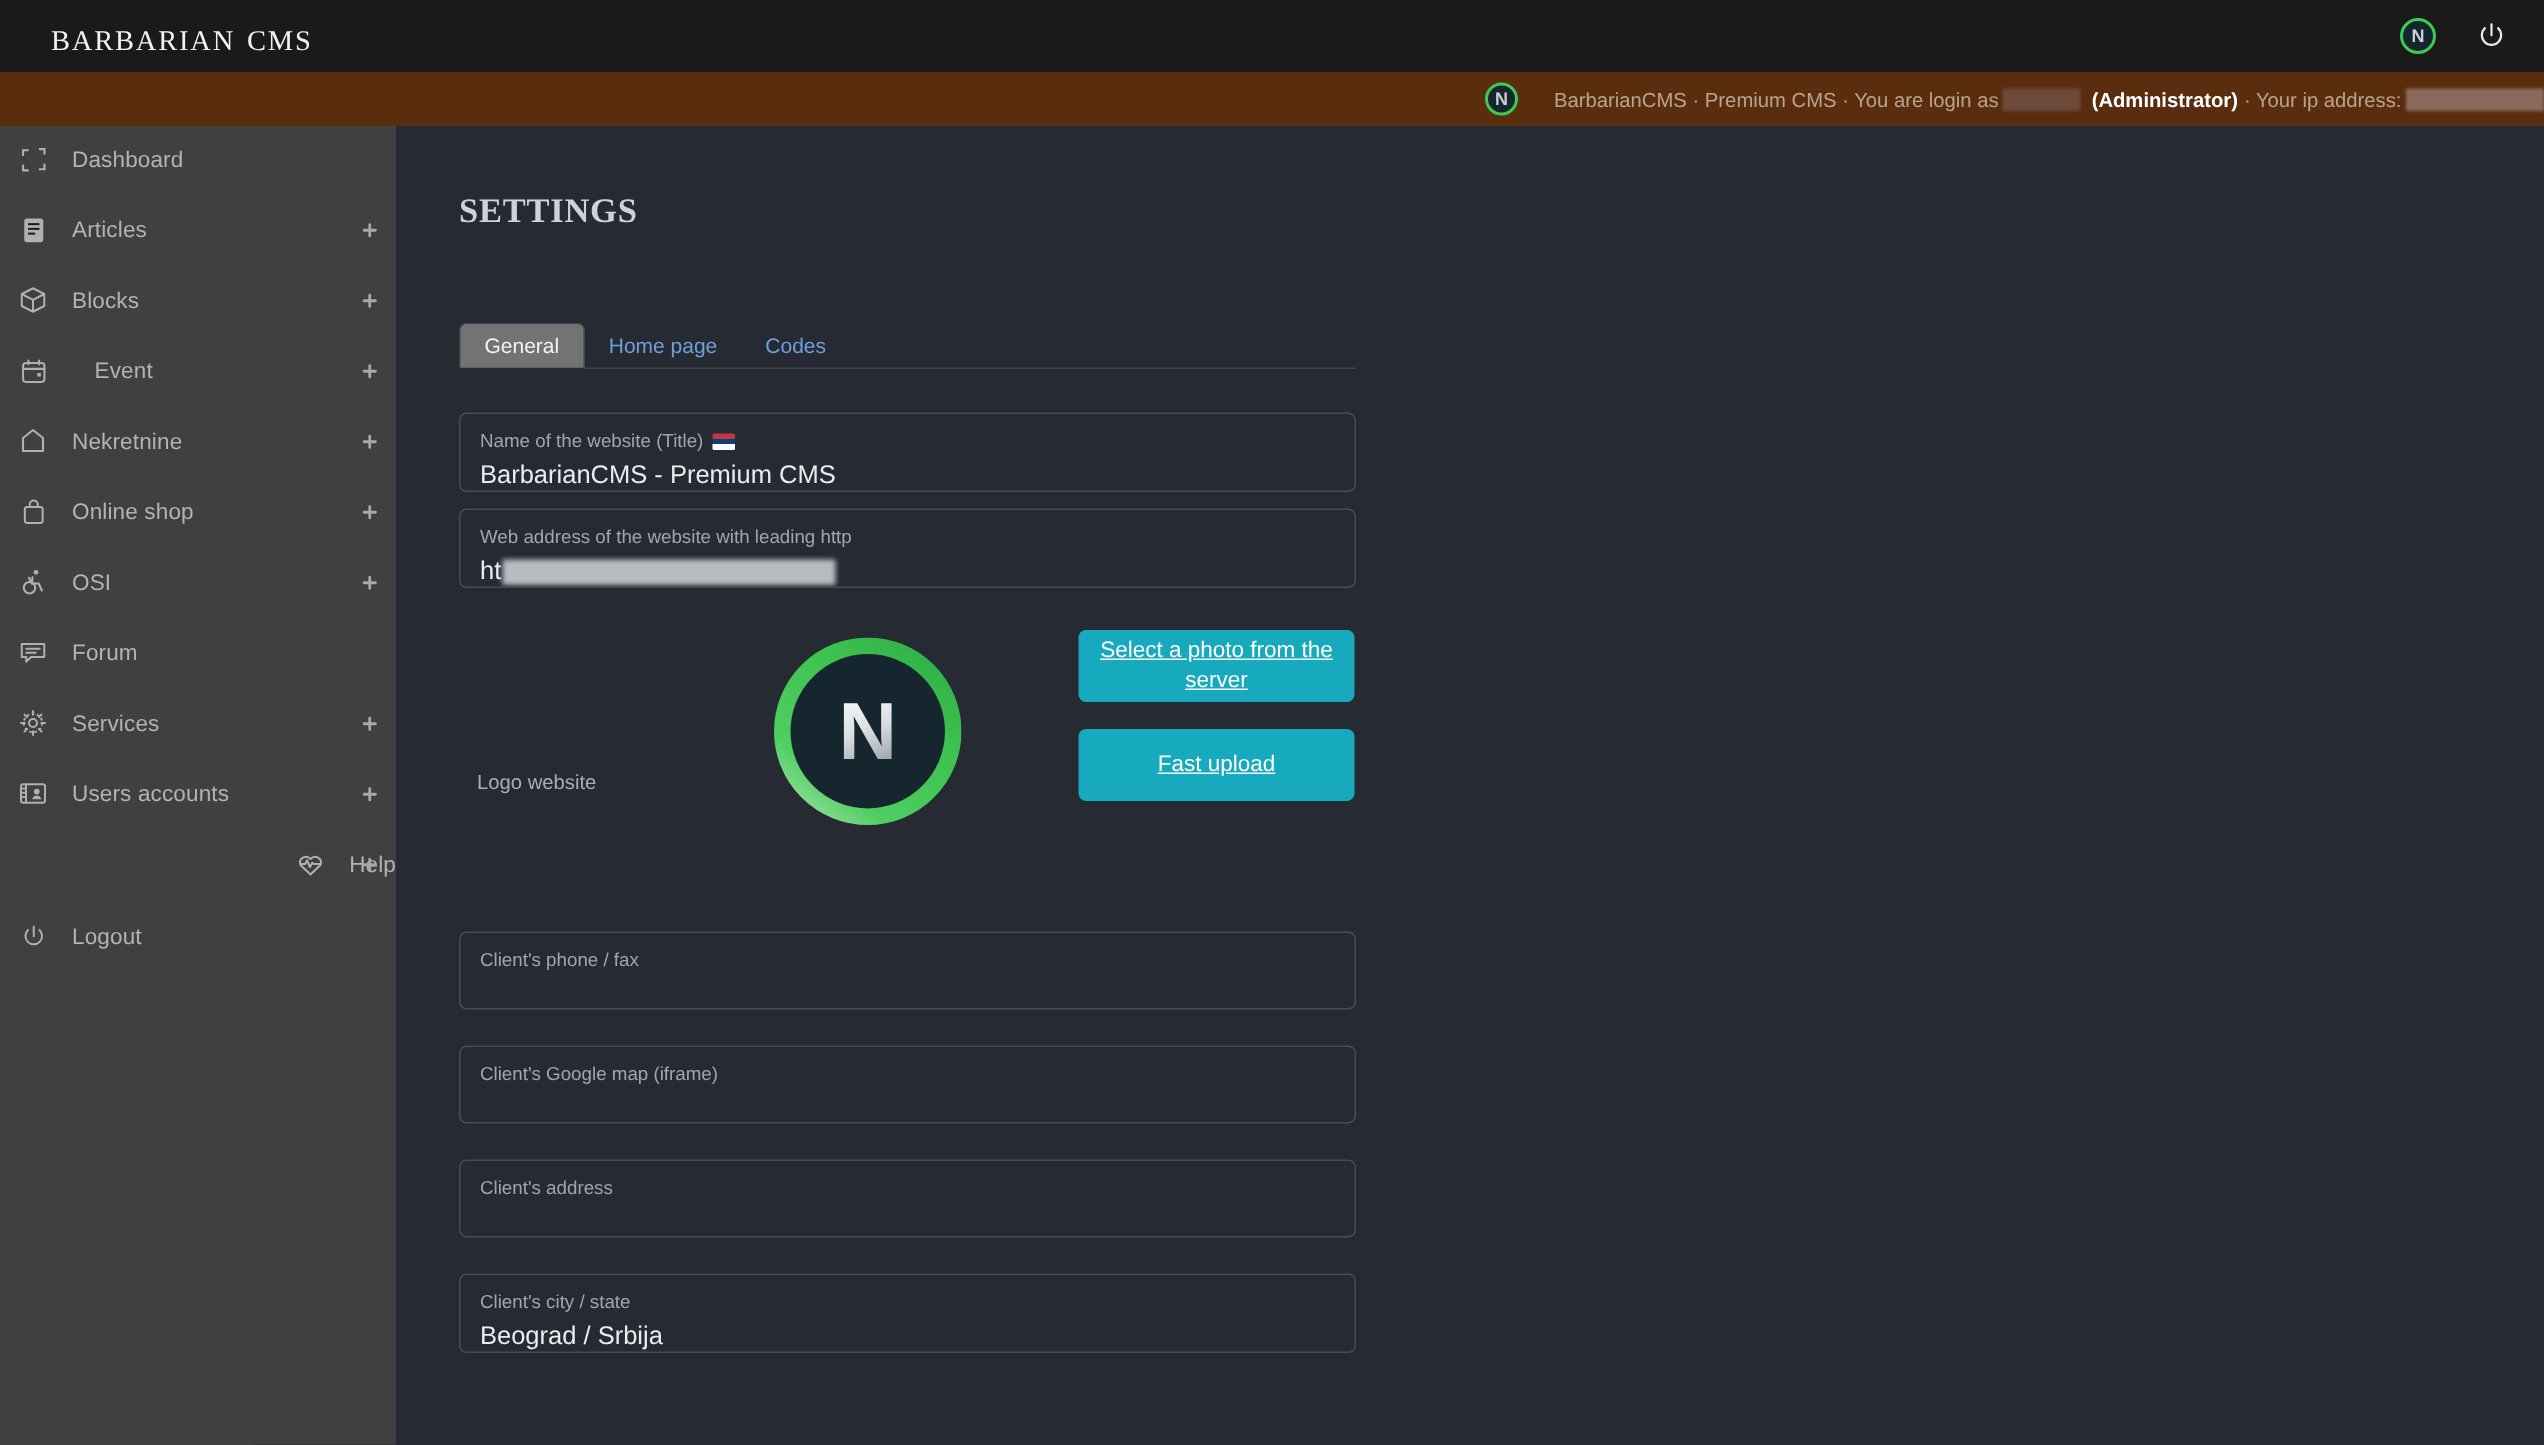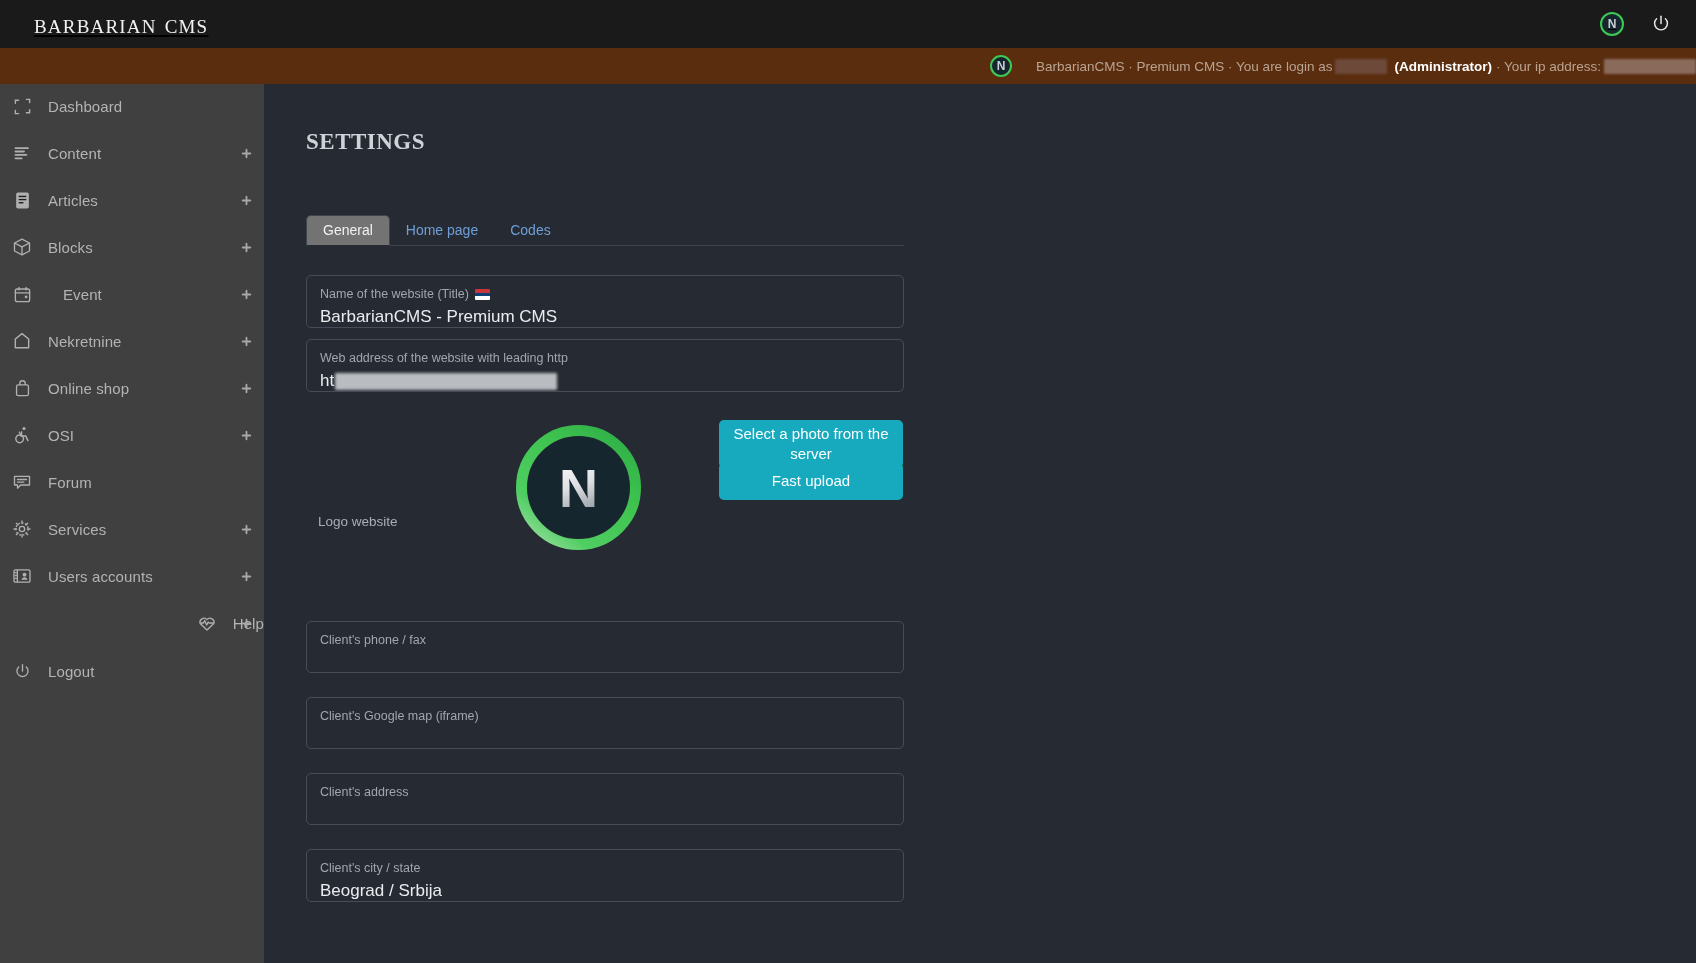--- a/index.html
+++ b/index.html
@@ -11,21 +11,20 @@
     font-family: "Liberation Sans", sans-serif;
   }
 
   
   #topbar {
     position: absolute; top: 0; left: 0;
     width: 1696px; height: 48px;
     background: #1a1a1a;
     display: flex; align-items: center;
     z-index: 20;
-    text-decoration: underline;
   }
   #brand {
     margin-left: 34px;
     font-family: "Liberation Serif", serif;
     font-size: 27px;
     letter-spacing: 1.2px;
     color: #f2f2f2;
     font-variant: small-caps;
     text-transform: lowercase;
   }
@@ -204,23 +203,24 @@
     width: 184px;
     background: #17a9bd;
     color: #ffffff;
     border: none;
     border-radius: 5px;
     font-size: 15px;
     font-family: "Liberation Sans", sans-serif;
     cursor: pointer;
     text-align: center;
     line-height: 1.35;
+    text-decoration: underline;
   }
   #btn-select { top: 336px; height: 48px; padding: 0 10px; }
-  #btn-fast   { top: 379px; height: 37px; }
+  #btn-fast   { top: 402px; height: 48px; }
 </style>
 </head>
 <body>
 
 <div id="topbar">
   <div id="brand">Barbarian CMS</div>
   <div id="topbar-right">
     <div class="logo-badge">
       <span>N</span>
     </div>
@@ -250,36 +250,20 @@
 
   <div class="nav-item" style="top:0;margin-top:4px;">
     <span class="nav-icon">
       <svg width="19" height="19" viewBox="0 0 24 24" fill="none" stroke="#b0b0b0" stroke-width="1.8" stroke-linecap="round">
         <path d="M3 8V4h4M17 3h4v4M21 16v4h-4M7 21H3v-4"></path>
       </svg>
     </span>
     <span class="nav-label">Dashboard</span>
   </div>
 
-  <div class="nav-item" style="margin-top:11px;">
-    <span class="nav-icon">
-      <svg width="19" height="19" viewBox="0 0 24 24" fill="#b0b0b0">
-        <rect x="2" y="4" width="18" height="2.3" rx="1"></rect>
-        <rect x="2" y="8.3" width="13" height="2.3" rx="1"></rect>
-        <rect x="2" y="12.6" width="16" height="2.3" rx="1"></rect>
-        <rect x="2" y="16.9" width="10" height="2.3" rx="1"></rect>
-      </svg>
-    </span>
-    <span class="nav-label">Content</span>
-    <span class="nav-plus">
-      <svg width="13" height="13" viewBox="0 0 24 24" stroke="#a8a8a8" stroke-width="3.4" stroke-linecap="round">
-          <path d="M12 5v14M5 12h14"></path>
-        </svg>
-    </span>
-  </div>
 
   <div class="nav-item" style="margin-top:11px;">
     <span class="nav-icon">
       <svg width="19" height="19" viewBox="0 0 24 24" fill="#b0b0b0">
         <rect x="4" y="2" width="16" height="20" rx="2.2"></rect>
         <rect x="7.2" y="6" width="9.6" height="1.7" fill="#1c1c1c"></rect>
         <rect x="7.2" y="10" width="9.6" height="1.7" fill="#1c1c1c"></rect>
         <rect x="7.2" y="14" width="6" height="1.7" fill="#1c1c1c"></rect>
       </svg>
     </span>

